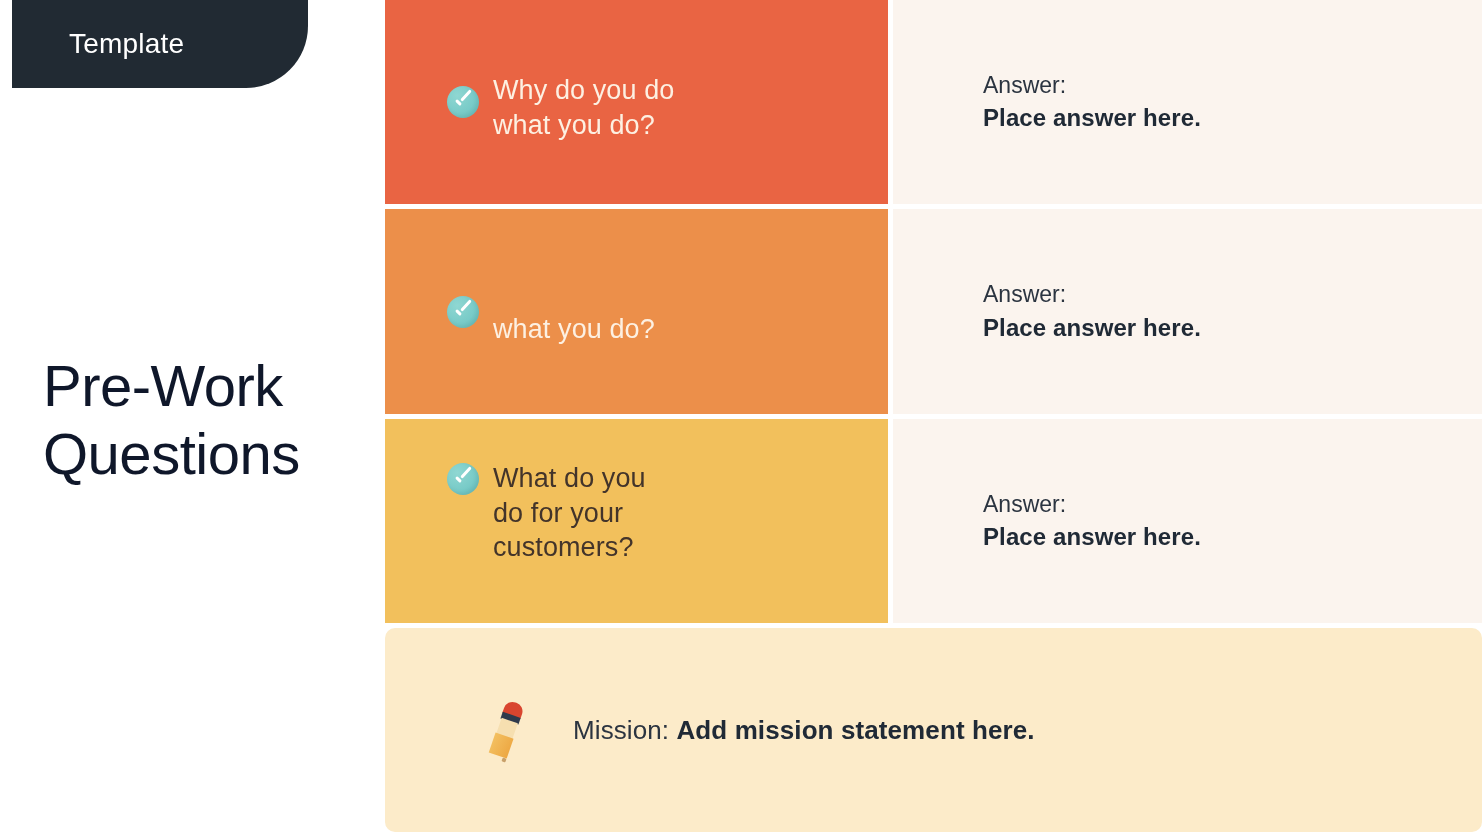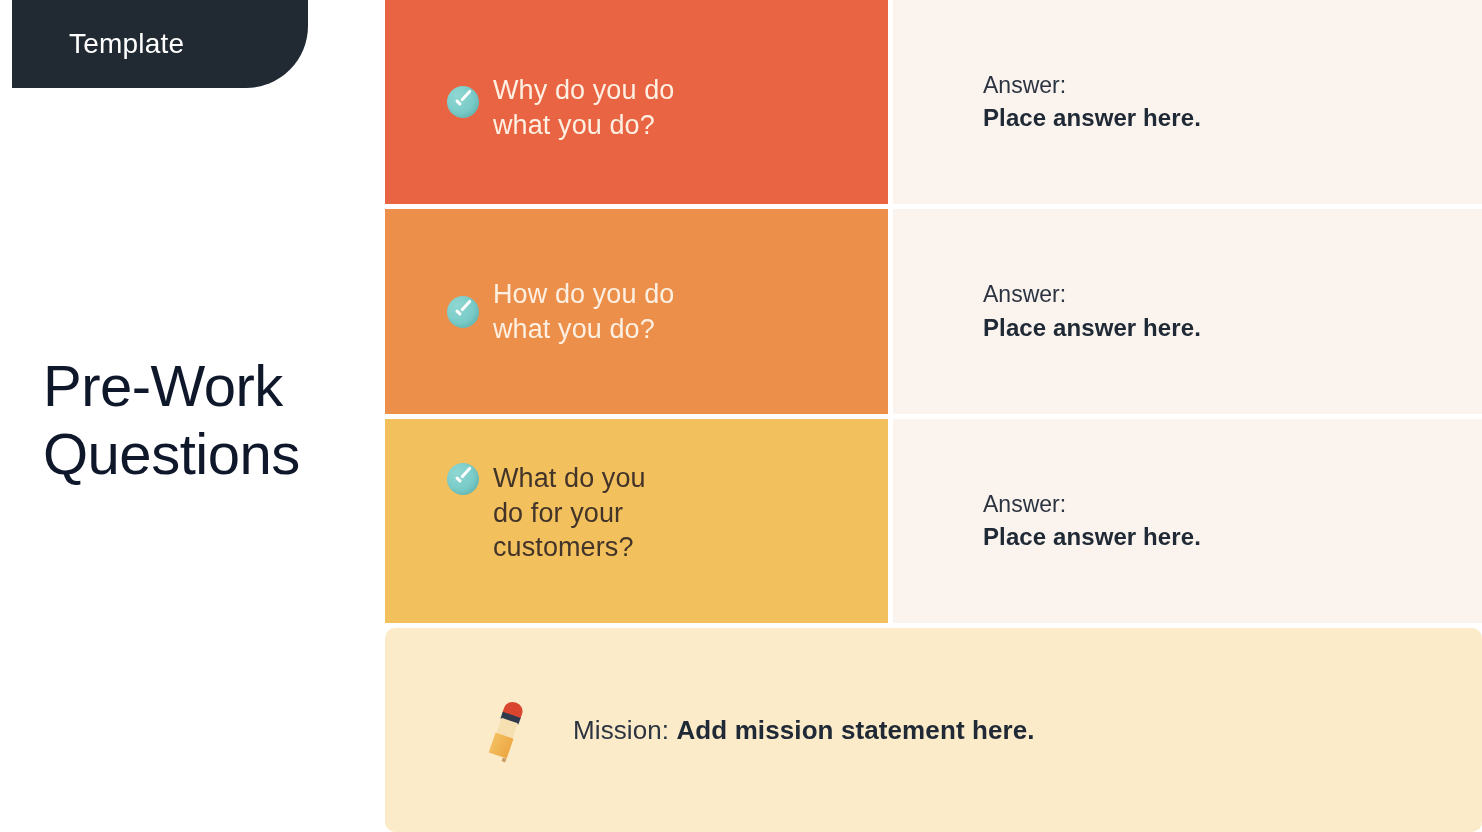--- a/index.html
+++ b/index.html
@@ -136,21 +136,21 @@
       <div class="a-cell">
         <span class="ans-label">Answer:</span>
         <span class="ans-value">Place answer here.</span>
       </div>
     </div>
 
     <div class="row row-2">
       <div class="q-cell" style="background:#ec8f4a;">
         <span class="q-icon"></span>
         <span class="q-text" style="color:#fdf0e2;">
-          <span>How do you do</span><br>
+          <br>
           <span>what you do?</span>
         </span>
       </div>
       <div class="a-cell">
         <span class="ans-label">Answer:</span>
         <span class="ans-value">Place answer here.</span>
       </div>
     </div>
 
     <div class="row row-3">

